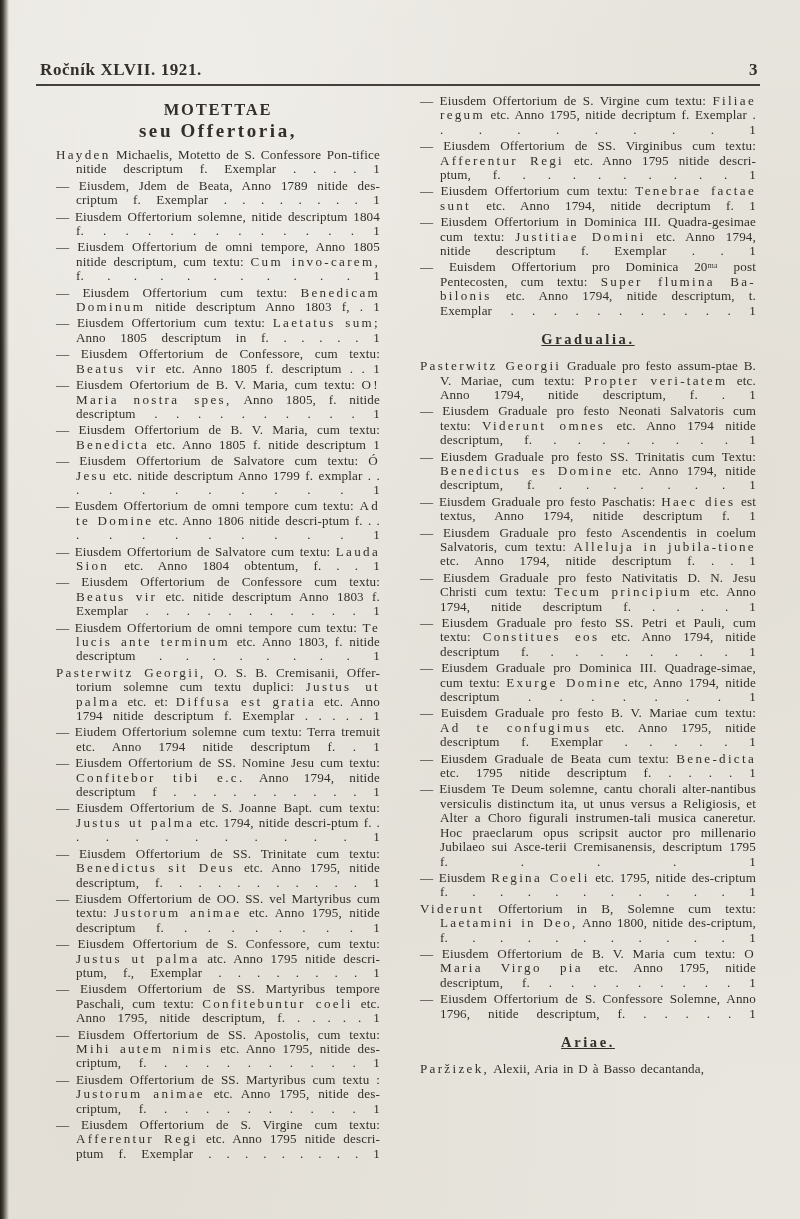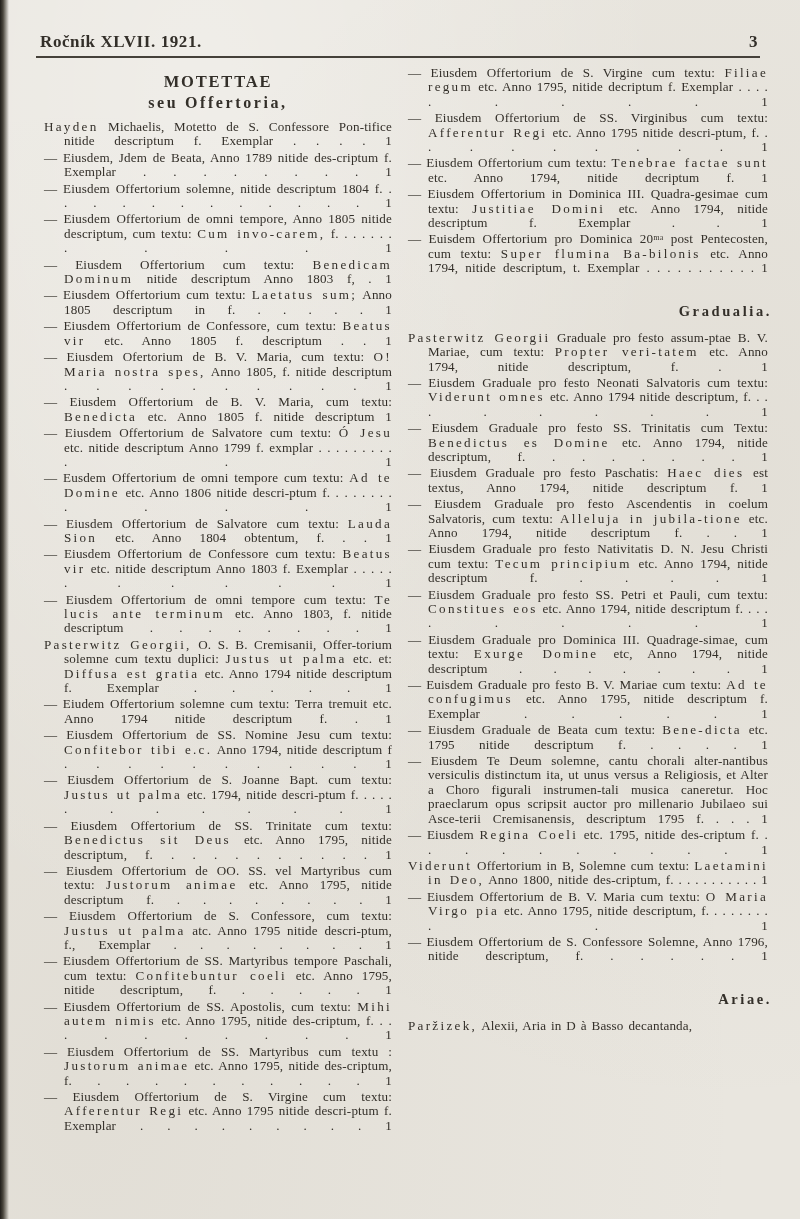--- a/index.html
+++ b/index.html
@@ -15,36 +15,36 @@
       radial-gradient(ellipse at 90% 40%, rgba(140,128,104,.07), transparent 60%),
       radial-gradient(ellipse at 10% 90%, rgba(140,128,104,.08), transparent 65%),
       #e9e6df;
   }
   .edge{
     position:absolute;left:0;top:0;bottom:0;width:9px;
     background:linear-gradient(to right,#1f1d19 0,#4a463d 3px,rgba(74,70,61,0) 9px);
   }
   header{
     display:flex;justify-content:space-between;align-items:flex-end;
-    padding:32px 42px 0 40px;font-weight:bold;font-size:17px;letter-spacing:.6px;
+    padding:60px 42px 0 40px;font-weight:bold;font-size:17px;letter-spacing:.6px;
   }
   .rule{margin:4px 40px 0 36px;border-top:2.5px solid #45413a;height:0}
   .cols{display:flex;padding:8px 22px 0 40px;gap:8px}
   .col{min-width:0}
   .colL{width:356px}
   .colR{width:368px}
   .col-title{ text-align:center;font-weight:bold;margin:7px 0 9px }
   .t0{font-size:16.5px;letter-spacing:1.8px;line-height:18px}
-  .t1{font-size:16px;letter-spacing:2.6px;line-height:17px;margin-top:3px}
+  .t1{font-size:19px;letter-spacing:2.6px;line-height:17px;margin-top:3px}
   .heading{
-    text-align:right;font-weight:bold;font-size:14.5px;
-    letter-spacing:2.6px;margin:27px 0 11px;
+    text-align:center;font-weight:bold;font-size:14.5px;
+    letter-spacing:2.6px;margin:13px 0 11px;text-decoration:underline;
   }
   .entry{
-    margin:0 4px 2px;padding-left:20px;text-indent:-20px;
+    margin:0 16px 2px;padding-left:20px;text-indent:-20px;
     font-size:13.1px;line-height:14.4px;
     text-align:justify;text-align-last:justify;
     word-spacing:1.4px;letter-spacing:.15px;
   }
   .entry.open{text-align-last:left}
   .sp{letter-spacing:2.3px}
 </style>
 </head>
 <body>
 

